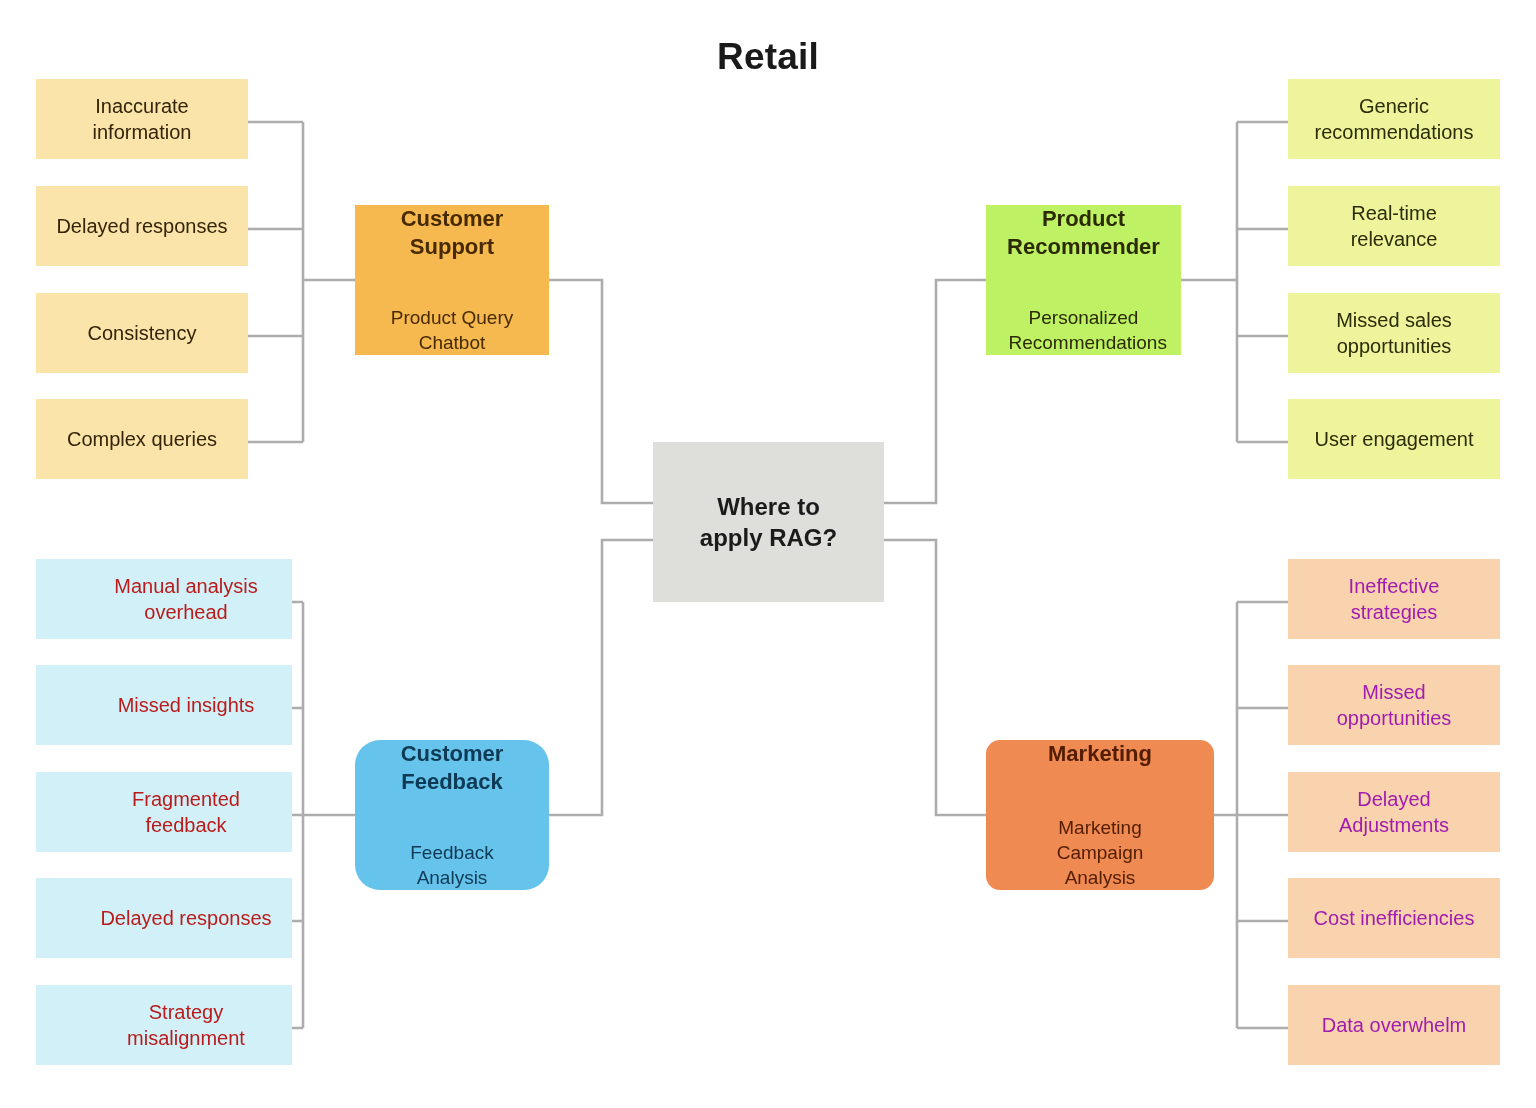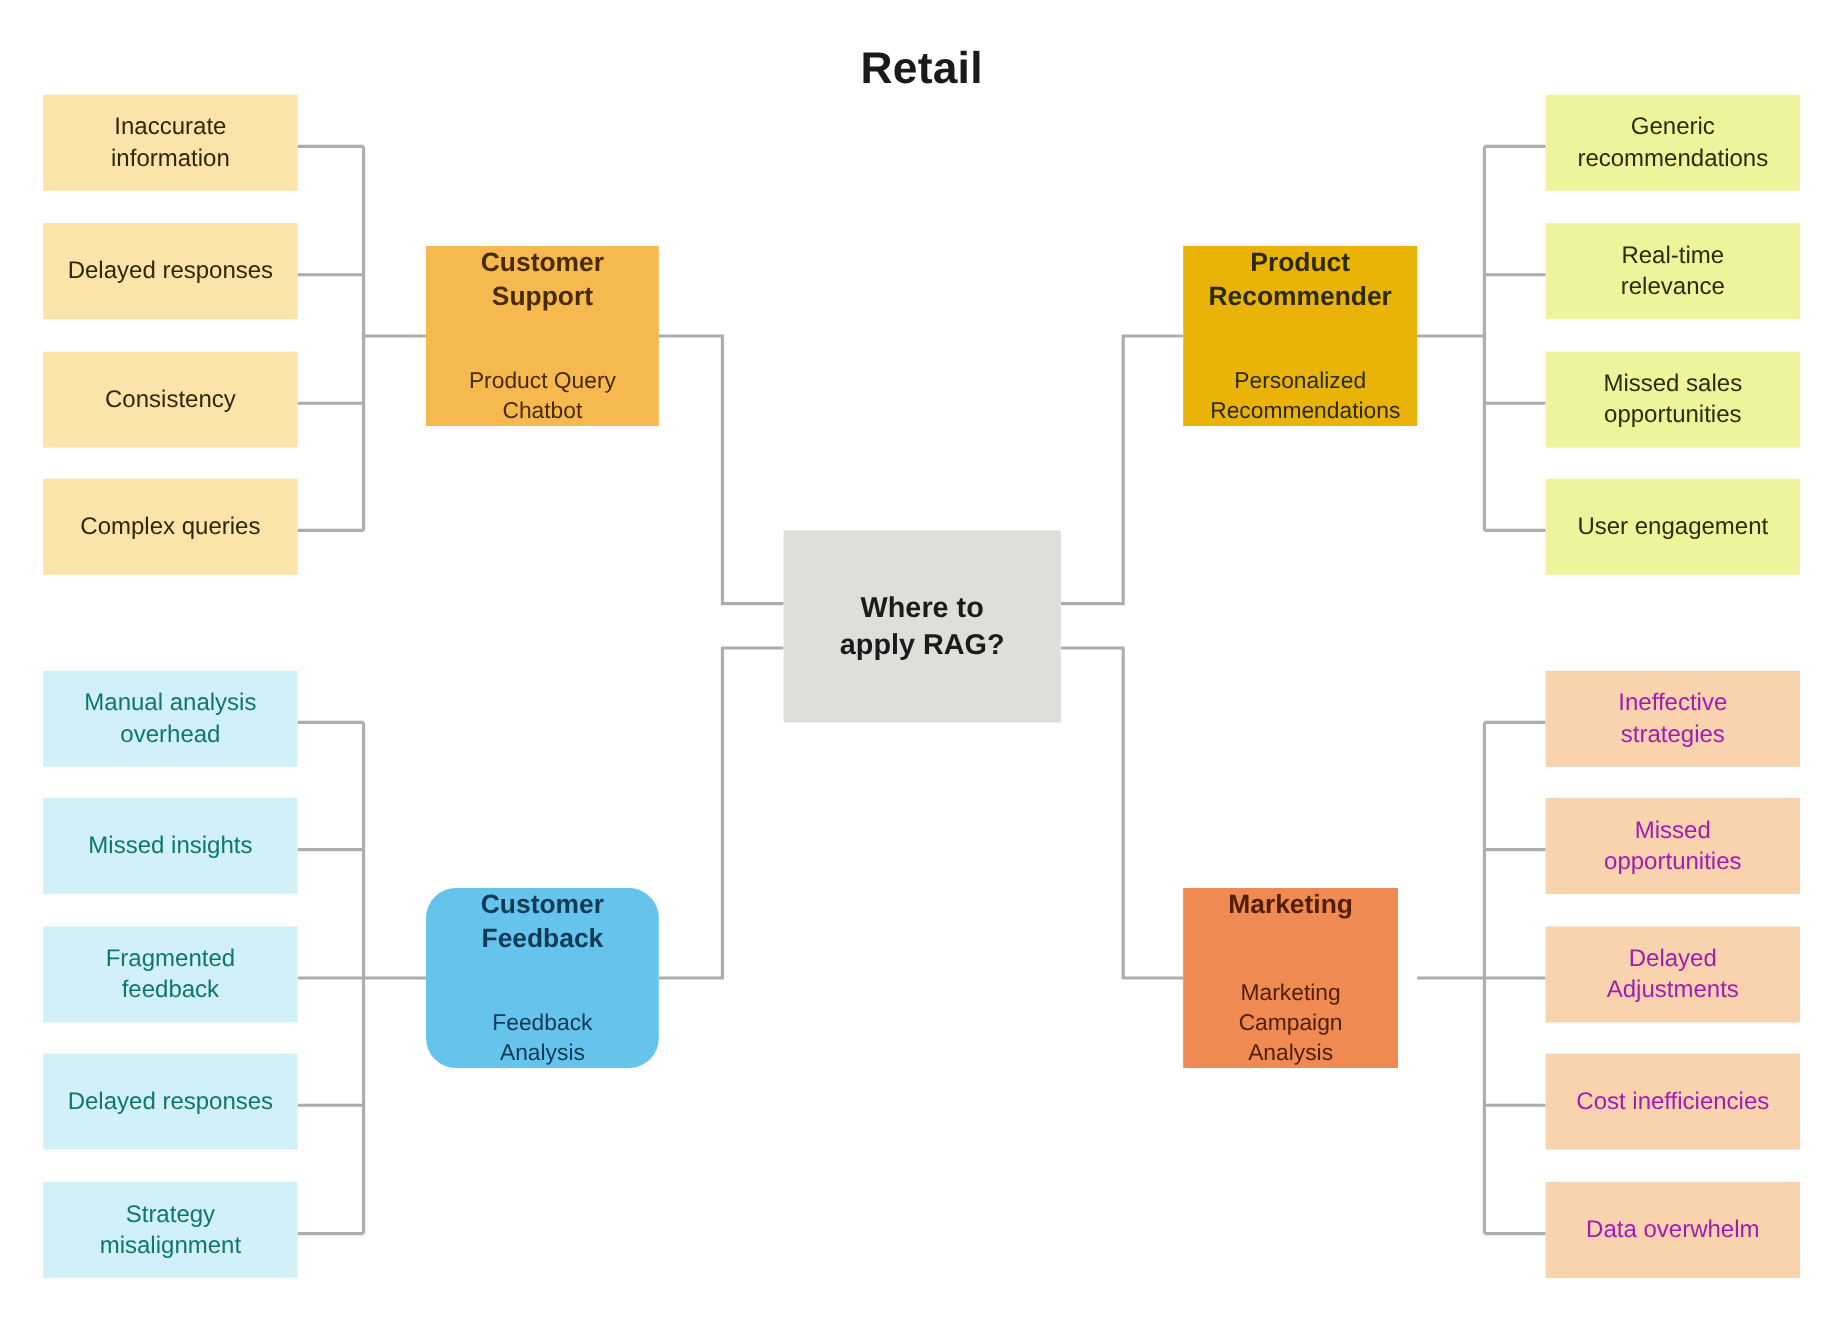--- a/index.html
+++ b/index.html
@@ -27,37 +27,37 @@
     position: absolute;
     width: 212px; height: 80px;
     display: flex; align-items: center; justify-content: center;
     text-align: center;
     font-size: 20px;
     line-height: 26px;
   }
   .leaf span { display: inline-block; max-width: 176px; }
   .leaf.tl { background: #fae4a9; color: #33240a; }
   .leaf.tr { background: #edf49b; color: #2c2c08; }
-  .leaf.bl { background: #d2f0f7; color: #0f766e; }
+  .leaf.bl { background: #d2f0f7; color: #b91c1c; padding-left: 44px; }
   .leaf.br { background: #f8d3ad; color: #a21caf; }
 
   .branch {
     position: absolute;
     height: 150px;
     display: flex; flex-direction: column;
     align-items: center; justify-content: space-between;
     text-align: center;
     padding: 0 8px; box-sizing: border-box;
   }
   .branch .b-title { font-size: 22px; font-weight: 700; line-height: 28px; max-width: 178px; }
   .branch .b-sub   { font-size: 19px; line-height: 25px; margin-top: 4px; max-width: 150px; }
   .branch.cs { left: 355px; top: 205px; width: 194px; background: #f6b94f; color: #472a00; }
-  .branch.pr { left: 986px; top: 205px; width: 195px; background: #eab308; color: #2c2a02; }
+  .branch.pr { left: 986px; top: 205px; width: 195px; background: #bef264; color: #2c2a02; }
   .branch.cf { left: 355px; top: 740px; width: 194px; background: #66c3ec; color: #0e3a55; border-radius: 25px; }
-  .branch.mk { left: 986px; top: 740px; width: 179px; background: #ef8a52; color: #521d00; }
+  .branch.mk { left: 986px; top: 740px; width: 228px; background: #ef8a52; color: #521d00; border-radius: 14px; }
 
   .center-node {
     position: absolute;
     left: 653px; top: 442px;
     width: 231px; height: 160px;
     background: #dededa;
     display: flex; align-items: center; justify-content: center;
     text-align: center;
     font-size: 24px; font-weight: 700; line-height: 31px;
     color: #1b1b1b;

